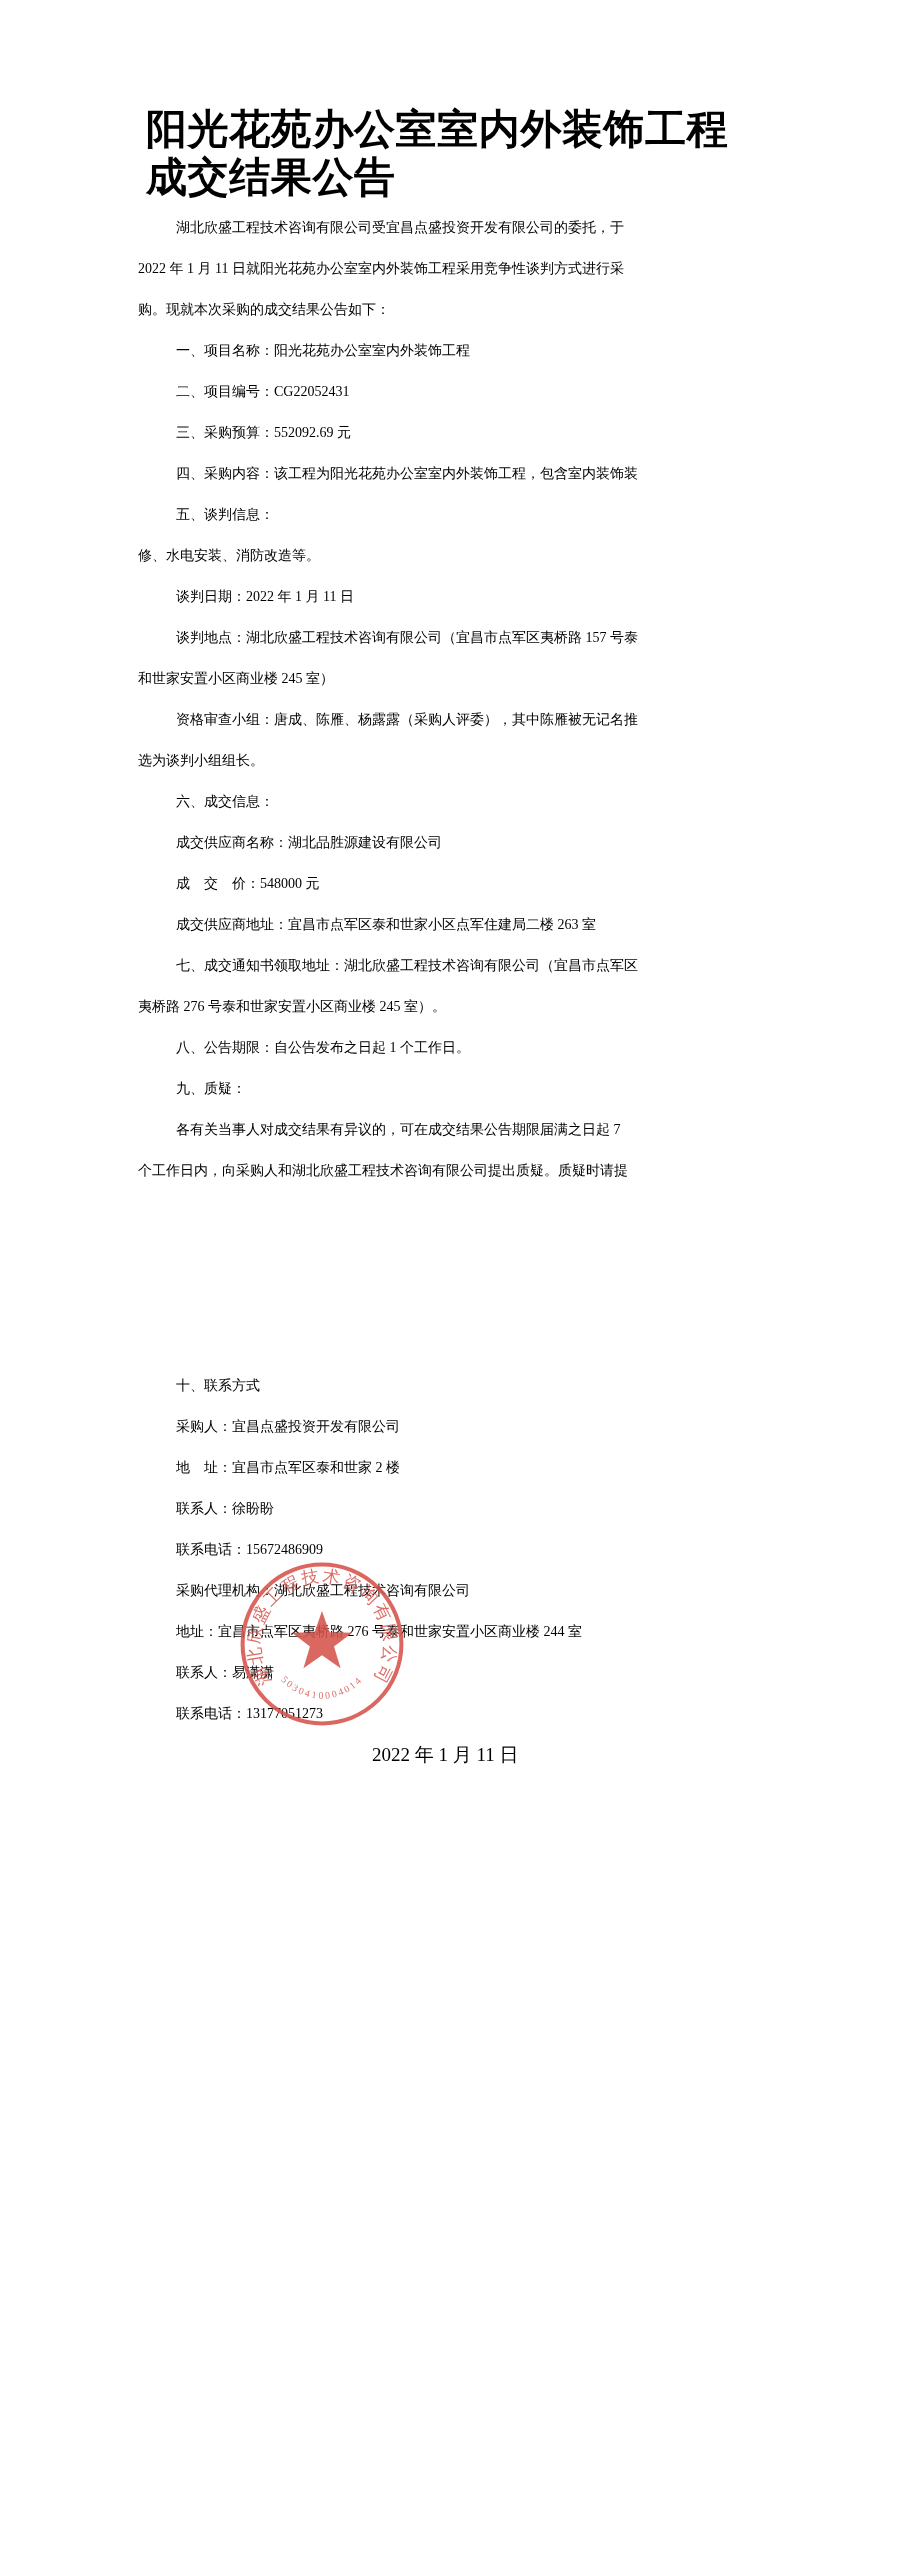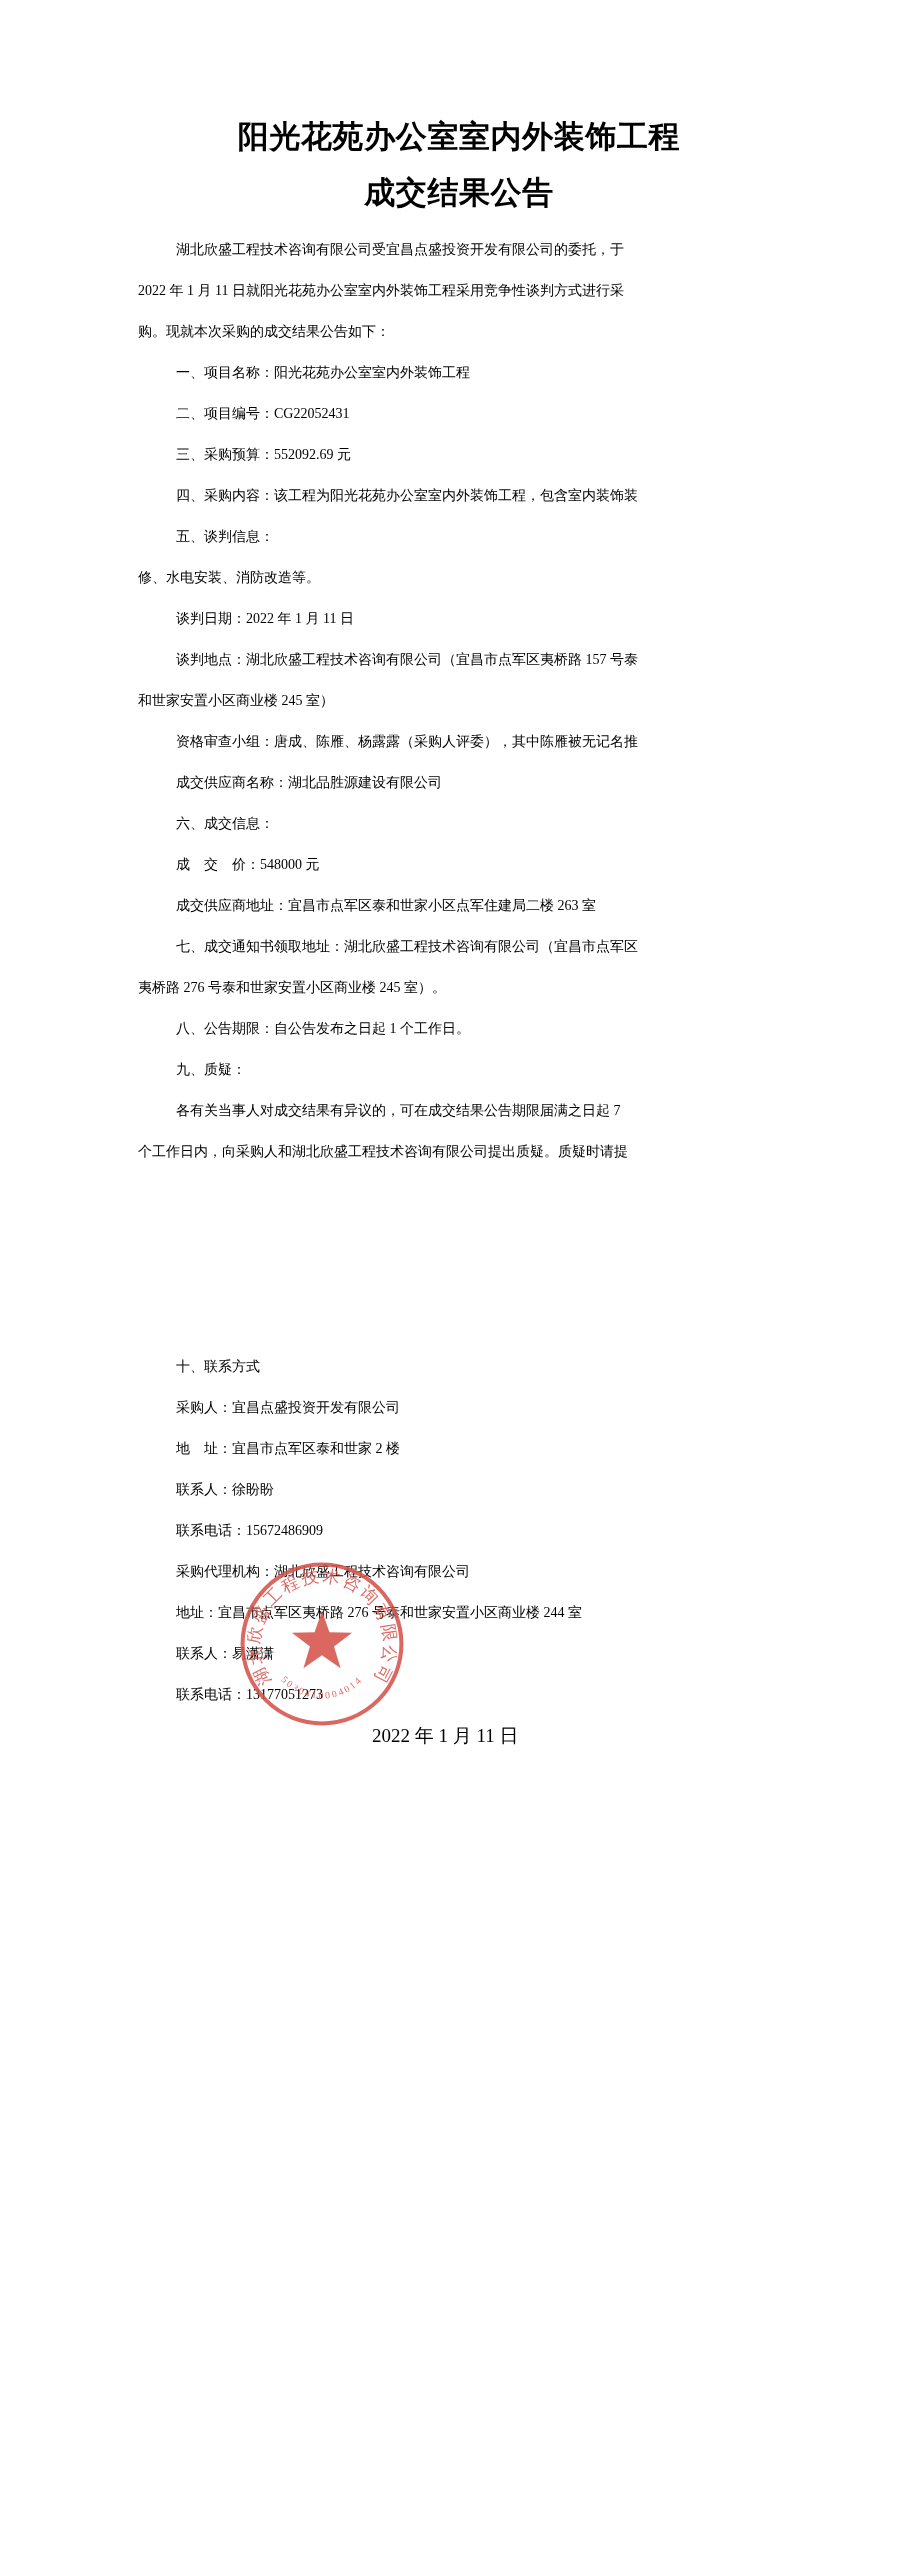--- a/index.html
+++ b/index.html
@@ -11,26 +11,26 @@
     position:relative;
     overflow:hidden;
   }
   .page{
     position:relative;
     width:910px;height:2576px;
     box-sizing:border-box;
     padding:101px 130px 0 138px;
   }
   .title{
-    text-align:center;
-    font-size:31px;
+    text-align:left;
+    font-size:41px;
     font-weight:bold;
     line-height:40px;
     letter-spacing:0.6px;
-    margin:16px;
+    margin:8px;
   }
   .body-block{
     margin-top:9.8px;
   }
   .line{
     font-size:14px;
     line-height:41px;
     height:41px;
     white-space:nowrap;
     overflow:visible;
@@ -72,22 +72,23 @@
       <div class="line ind">一、项目名称：阳光花苑办公室室内外装饰工程</div>
       <div class="line ind">二、项目编号：CG22052431</div>
       <div class="line ind">三、采购预算：552092.69 元</div>
       <div class="line ind">四、采购内容：该工程为阳光花苑办公室室内外装饰工程，包含室内装饰装</div>
       <div class="line ind">五、谈判信息：</div>
       <div class="line">修、水电安装、消防改造等。</div>
       <div class="line ind">谈判日期：2022 年 1 月 11 日</div>
       <div class="line ind">谈判地点：湖北欣盛工程技术咨询有限公司（宜昌市点军区夷桥路 157 号泰</div>
       <div class="line">和世家安置小区商业楼 245 室）</div>
       <div class="line ind">资格审查小组：唐成、陈雁、杨露露（采购人评委），其中陈雁被无记名推</div>
+      <div class="line">选为谈判小组组长。</div>
+      <div class="line ind">六、成交信息：</div>
       <div class="line ind">成交供应商名称：湖北品胜源建设有限公司</div>
-      <div class="line ind">六、成交信息：</div>
       <div class="line ind">成　交　价：548000 元</div>
       <div class="line ind">成交供应商地址：宜昌市点军区泰和世家小区点军住建局二楼 263 室</div>
       <div class="line ind">七、成交通知书领取地址：湖北欣盛工程技术咨询有限公司（宜昌市点军区</div>
       <div class="line">夷桥路 276 号泰和世家安置小区商业楼 245 室）。</div>
       <div class="line ind">八、公告期限：自公告发布之日起 1 个工作日。</div>
       <div class="line ind">九、质疑：</div>
       <div class="line ind">各有关当事人对成交结果有异议的，可在成交结果公告期限届满之日起 7</div>
       <div class="line">个工作日内，向采购人和湖北欣盛工程技术咨询有限公司提出质疑。质疑时请提</div>
     </div>
 

